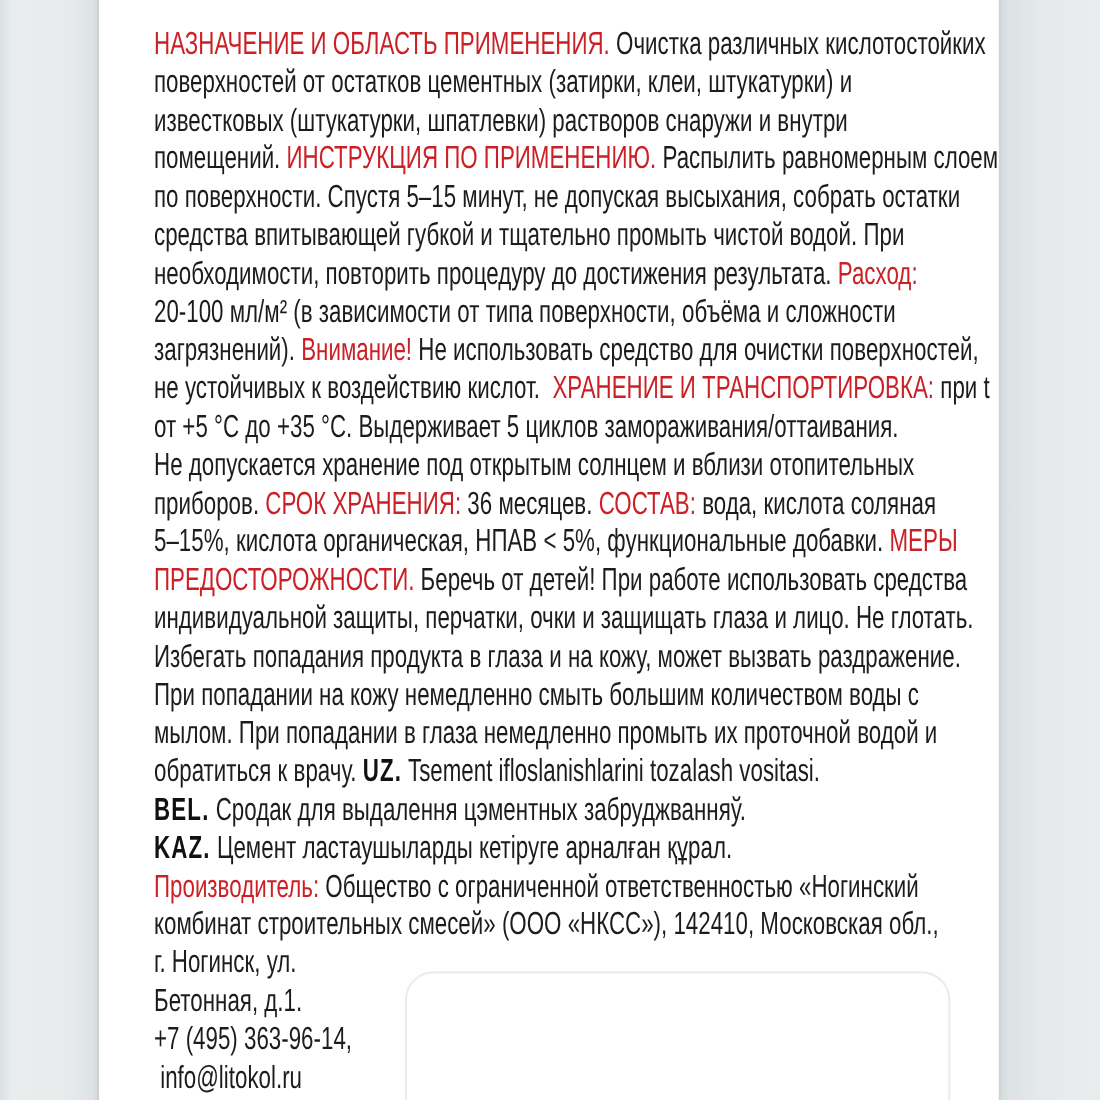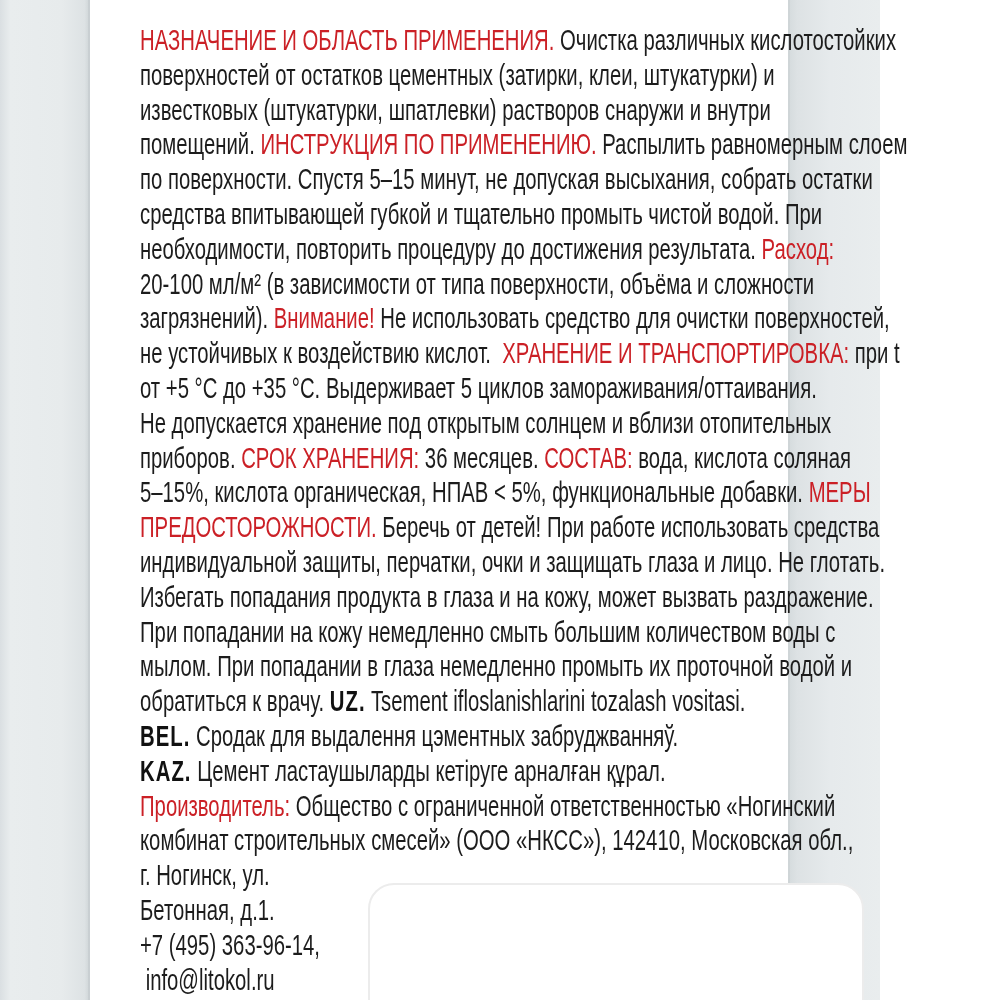--- a/index.html
+++ b/index.html
@@ -6,21 +6,21 @@
     margin: 0;
     padding: 0;
     width: 1000px;
     height: 1000px;
     overflow: hidden;
     background: #ffffff;
     font-family: "Liberation Sans", "DejaVu Sans", sans-serif;
   }
   .stage {
     position: relative;
-    width: 880px;
+    width: 1000px;
     height: 1000px;
     background: #ffffff;
   }
   
   .bg-strip {
     position: absolute;
     top: 0;
     height: 1000px;
   }
   .bg-strip.left {

